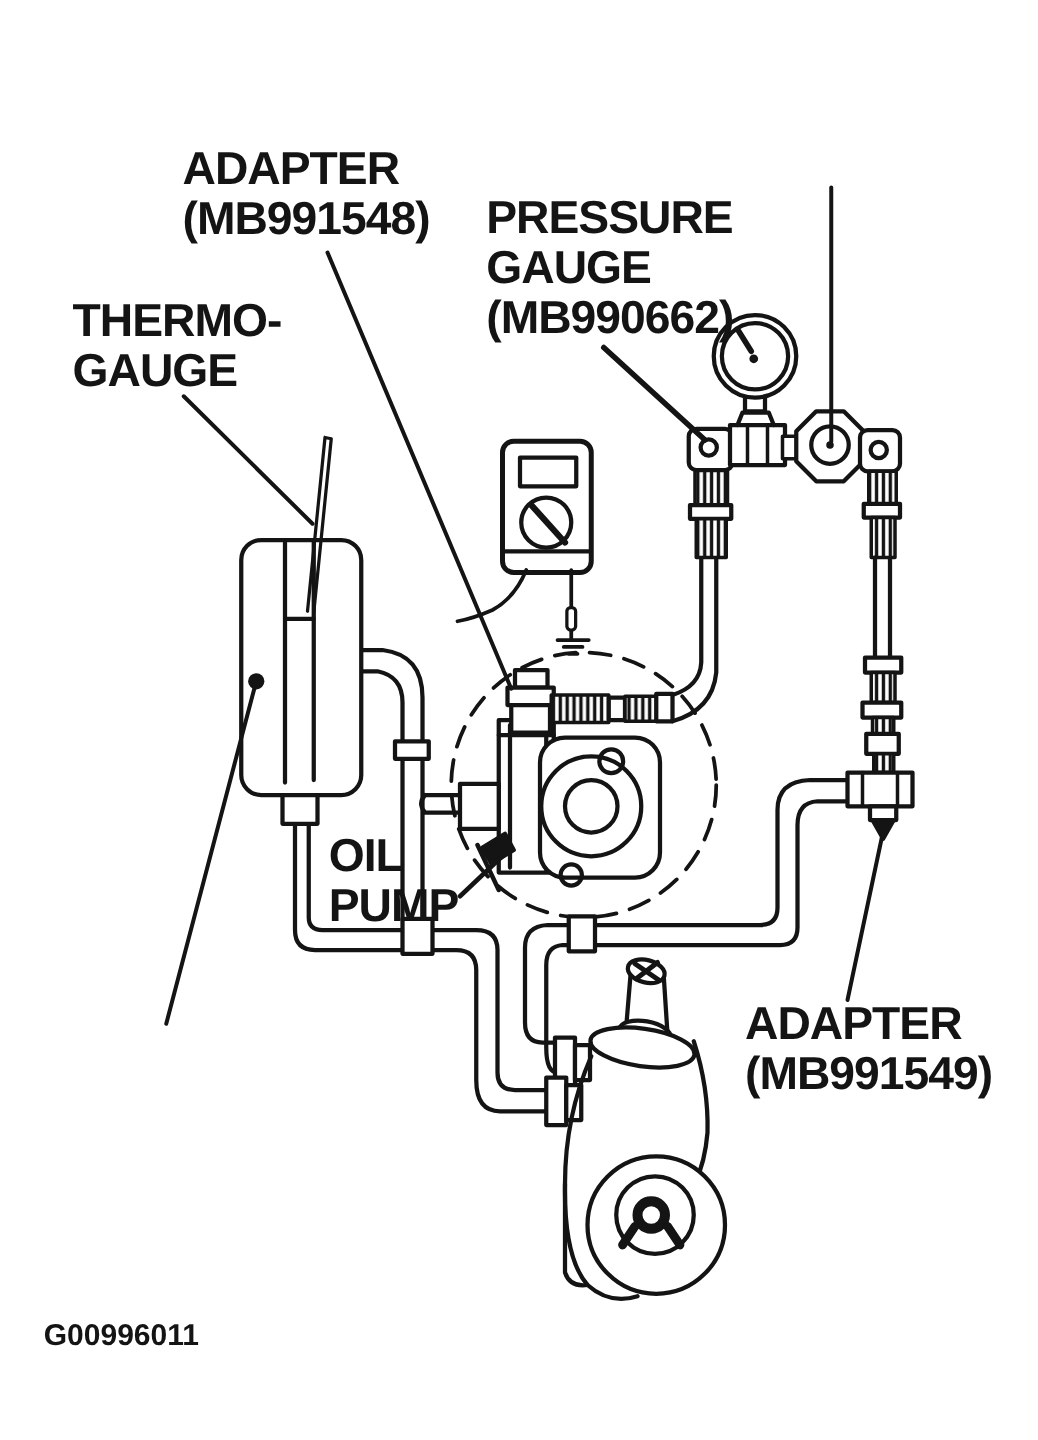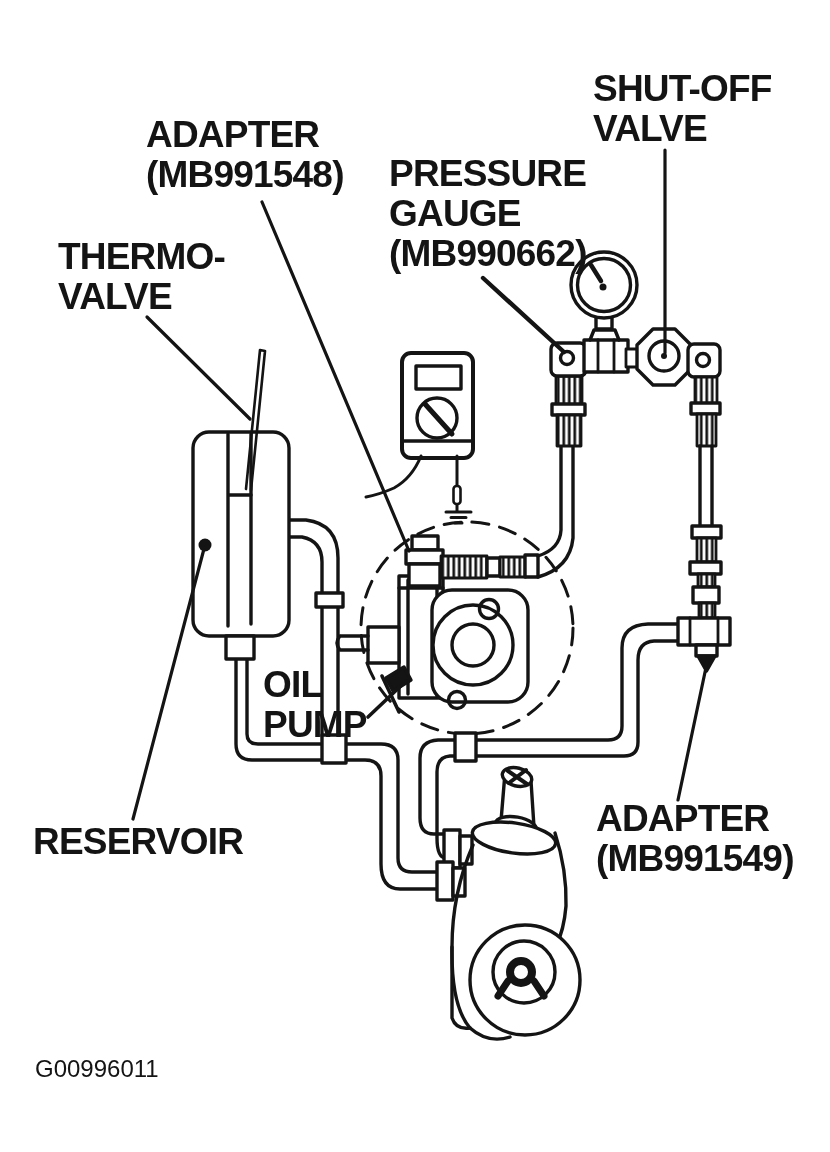--- a/index.html
+++ b/index.html
@@ -10,21 +10,21 @@
     font-family:"Liberation Sans", sans-serif;
   }
   #artwork { position:absolute; left:0; top:0; }
   .label {
     position:absolute; color:var(--ink);
     font-weight:700; font-size:37px; line-height:40px;
     letter-spacing:-0.8px; white-space:pre-line;
   }
   .figcode {
     position:absolute; color:var(--ink);
-    font-weight:400; font-size:24px; letter-spacing:0;
+    font-weight:700; font-size:24px; letter-spacing:0;
   }
 </style>
 </head>
 <body>
 
 <div id="stage">
 
   <svg id="artwork" width="830" height="1152" viewBox="0 0 830 1152">
     <defs>
       <pattern id="threads" width="5.5" height="12" patternUnits="userSpaceOnUse">
@@ -173,34 +173,31 @@
         <path d="M147,317 L250,419"></path>
         <path d="M205,545 L133,819"></path>
         <circle cx="205" cy="545" r="6.5" fill="#141414" stroke="none"></circle>
         <path d="M708,658 L678,800"></path>
         <path d="M368,717 L406,681 M382,676 L399,712" stroke-width="3.6"></path>
       </g>
     </g>
   </svg>
 
   <div class="label" style="left:58px;  top:237px;">THERMO-
-VALVE</div>
+GAUGE</div>
 
   <div class="label" style="left:146px; top:115px;">ADAPTER
 (MB991548)</div>
 
   <div class="label" style="left:373px; top:154px;margin-left:16px;">PRESSURE
 GAUGE
 (MB990662)</div>
 
-  <div class="label" style="left:593px; top:69px;">SHUT-OFF
-VALVE</div>
 
   <div class="label" style="left:263px; top:655px;margin-top:10px;">OIL
 PUMP</div>
 
-  <div class="label" style="left:33px;  top:822px;">RESERVOIR</div>
 
   <div class="label" style="left:596px; top:799px;">ADAPTER
 (MB991549)</div>
 
   <div class="figcode" style="left:35px; top:1055px;">G00996011</div>
 </div>
 
 </body></html>

